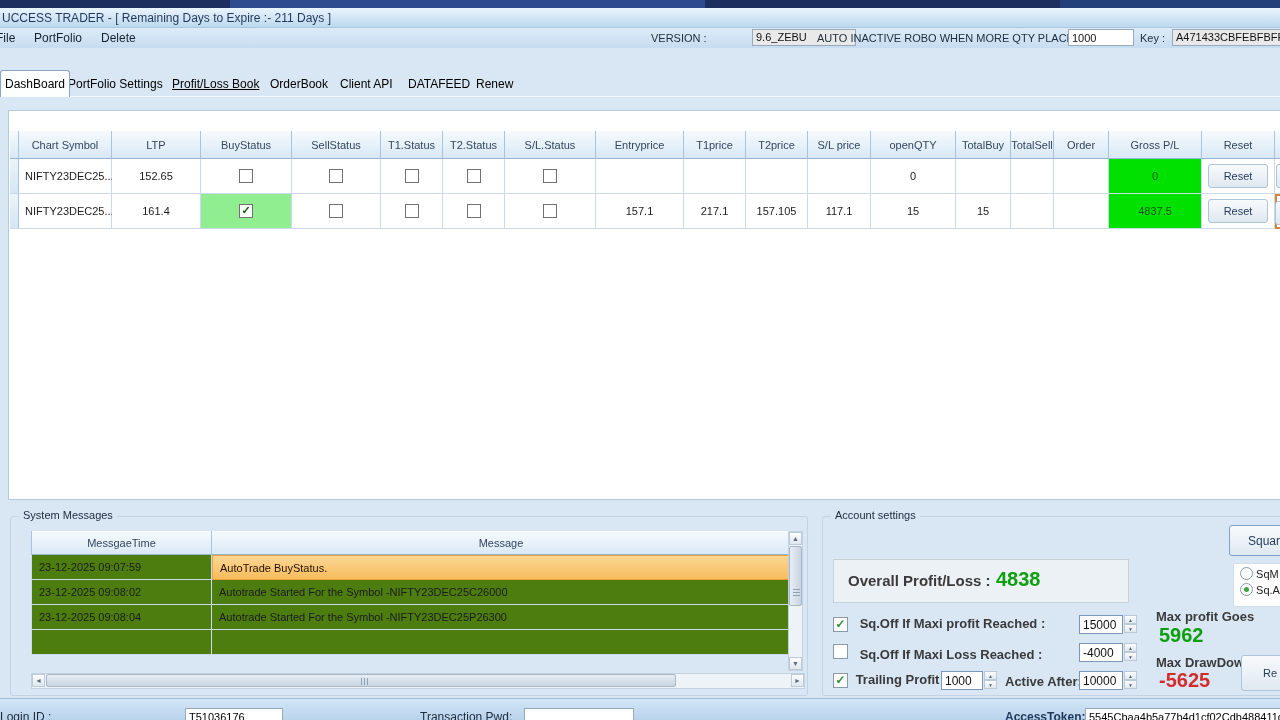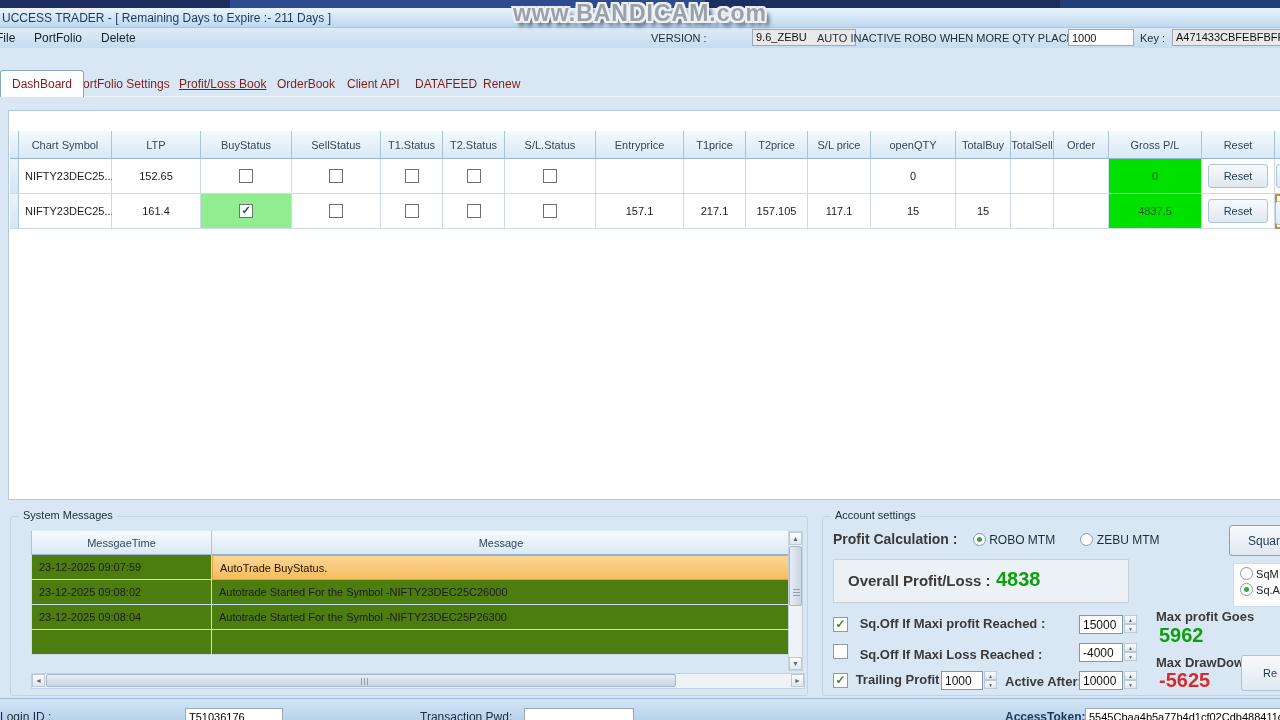--- a/index.html
+++ b/index.html
@@ -24,22 +24,22 @@
     background:linear-gradient(#dcebf8,#c7dcf1); }
   .menu-item { position:absolute; top:3px; color:#16222e; }
   .mi-file { left:-4px; } .mi-portfolio { left:34px; } .mi-delete { left:101px; }
   .fieldlbl { position:absolute; top:4px; color:#20303f; white-space:nowrap; font-size:11px; }
   .fieldbox { position:absolute; top:1px; height:17px; border:1px solid #98a9ba; background:#fff;
     font-family:"Liberation Sans",sans-serif; font-size:11px; padding:1px 3px; color:#111; }
   .graybox { background:#e9e9e9; }
 
   
   .tabbar { position:absolute; left:0; top:70px; width:1280px; height:27px; }
-  .tab { position:absolute; top:2px; height:25px; line-height:25px; padding:0 11px;
-    color:#7f1d1d; font-size:12px; white-space:nowrap; }
+  .tab { position:absolute; top:2px; height:25px; line-height:25px; padding:0 4px;
+    color:#000000; font-size:12px; white-space:nowrap; }
   .tab.active { background:#fdfefe; border:1px solid #8ba6c1; border-bottom:none;
     border-radius:3px 3px 0 0; top:0; height:27px; line-height:27px; z-index:2; }
   .tab-underline { position:absolute; left:0; top:96px; width:1280px; height:1px; background:#f3f8fc; }
 
   
   .grid-panel { position:absolute; left:8px; top:110px; width:1278px; height:390px;
     background:#fff; border:1px solid #b3c9de; }
   .tgrid { position:absolute; left:1px; top:20px; }
   .trow { display:flex; }
   .tc { border-right:1px solid #c9dbed; border-bottom:1px solid #c9dbed; display:flex;
@@ -135,21 +135,20 @@
 </style>
 </head>
 <body>
 
 <div id="app">
 
   <div class="top-strip">
     <div class="seg1"></div>
       <div class="seg2"></div>
   </div>
-  <div class="watermark">www.BANDICAM.com</div>
 
   <div class="titlebar">
     <div class="title">UCCESS TRADER - [ Remaining Days to Expire  :-  211  Days ]</div>
   </div>
 
   <div class="menubar">
     <div class="menu-item mi-file">File</div>
     <div class="menu-item mi-portfolio">PortFolio</div>
     <div class="menu-item mi-delete">Delete</div>
 
@@ -308,27 +307,20 @@
       <div class="hthumb">
           <div class="grip-h"></div>
         </div>
       <div class="sb-btn" style="right:0;top:0;">►</div>
     </div>
   </div>
 
   <div class="groupbox" id="account">
     <div class="gb-label">Account settings</div>
 
-    <div style="position:absolute; left:10px; top:14px; white-space:nowrap;">
-      <span class="bold-lbl" style="font-size:14px;">Profit Calculation  :</span>
-      <span style="margin-left:12px;"><span class="radio checked"></span>
-      <span>ROBO MTM</span></span>
-      <span style="margin-left:22px;"><span class="radio"></span>
-      <span>ZEBU MTM</span></span>
-    </div>
 
     <div class="overall-box">
       <span class="bold-lbl" style="position:absolute;left:14px;top:12px;font-size:15px;">Overall Profit/Loss  :</span>
       <span class="green-big" style="position:absolute;left:162px;top:8px;">4838</span>
     </div>
 
     <div class="sq-row" style="top:99px;">
       <span class="acb checked">
           <span class="cb-mark">✓</span>
         </span>

